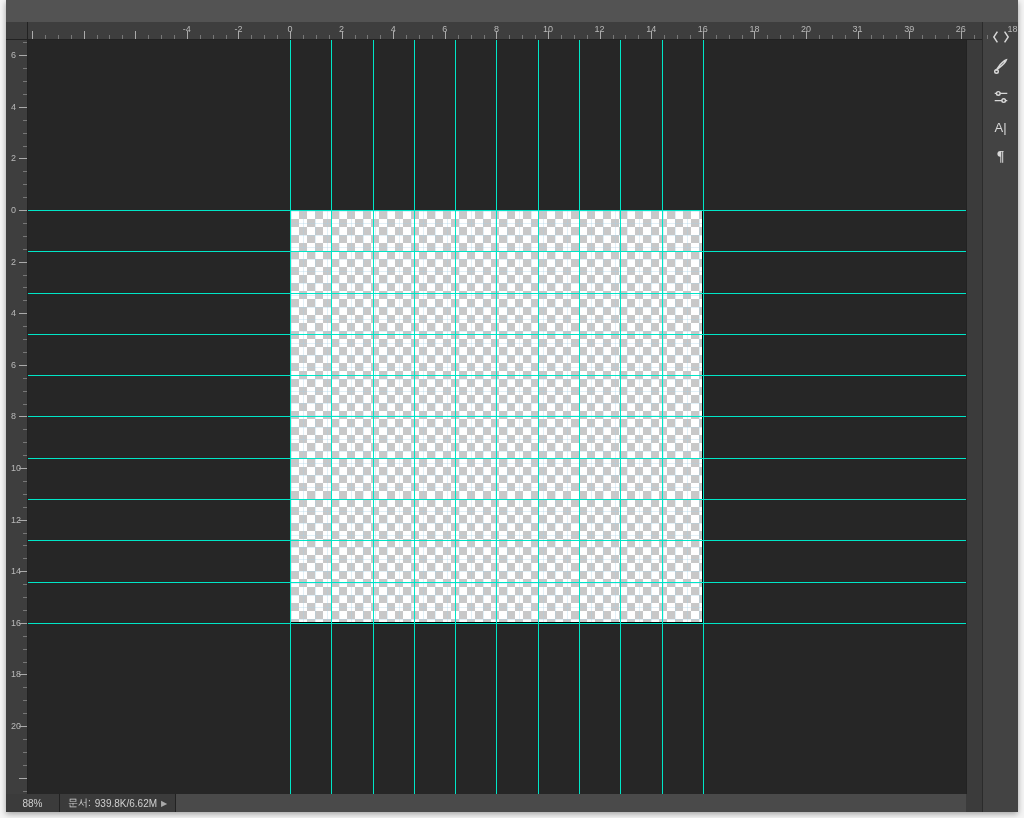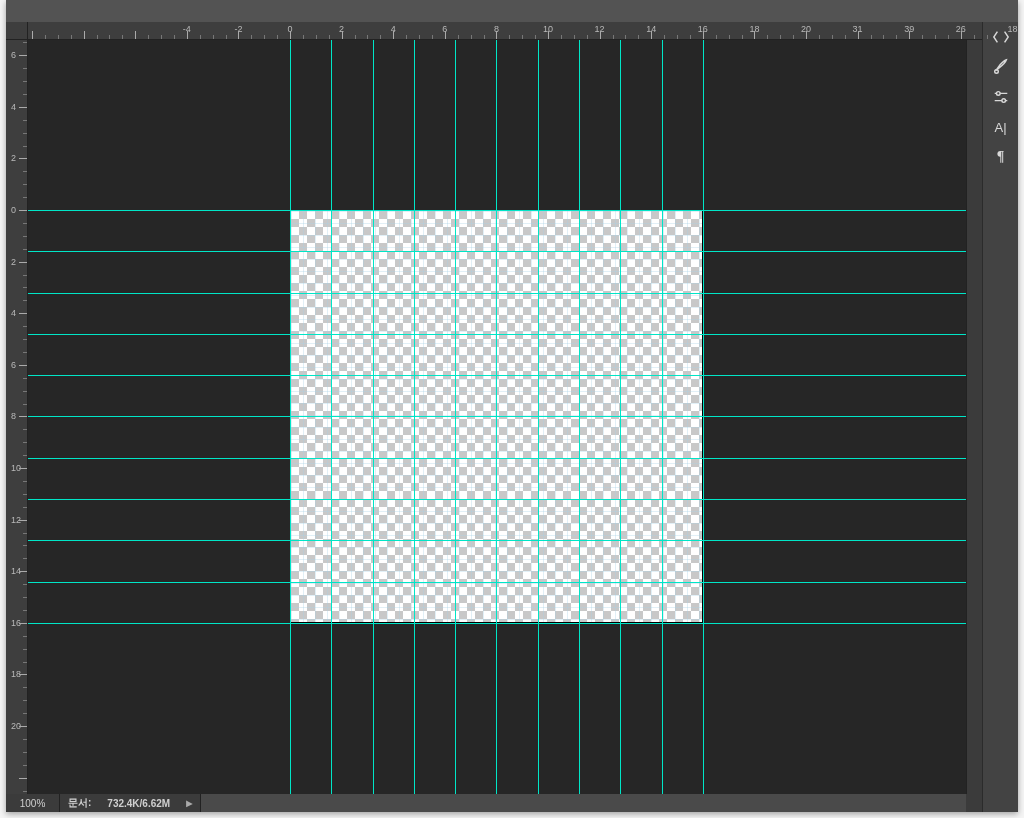--- a/index.html
+++ b/index.html
@@ -164,21 +164,21 @@
     font-size: 10px;
     color: #cfcfcf;
   }
   .zoombox {
     width: 54px; height: 18px;
     display:flex; align-items:center; justify-content:center;
     border-right: 1px solid #222;
   }
   .doclabel {
     padding: 0 8px;
-    display:flex; align-items:center; gap:16px;font-weight:bold;
+    display:flex; align-items:center; gap:4px;
   }
   .doclabel .arrow { font-size: 8px; color:#aaa; }
   .status-scrub {
     flex: 1; height: 100%;
     background: #4a4a4a;
     border-left:1px solid #222;
   }
 
   
   .vscroll {
@@ -417,24 +417,24 @@
         <div class="hguide" style="top: 500.24px;"></div>
         <div class="hguide" style="top: 541.52px;"></div>
         <div class="hguide" style="top: 582.8px;"></div>
       </div>
 
     <div class="vscroll"></div>
     <div class="scrollbar-corner"></div>
 
     <div class="statusbar">
       <div class="zoombox">
-        <span>100%</span>
+        <span>88%</span>
       </div>
       <div class="doclabel">
         <span>문서:</span>
-        <span>732.4K/6.62M</span>
+        <span>939.8K/6.62M</span>
         <span class="arrow">▶</span>
       </div>
       <div class="status-scrub"></div>
     </div>
 
   </div>
 </div>
 
 </body></html>

